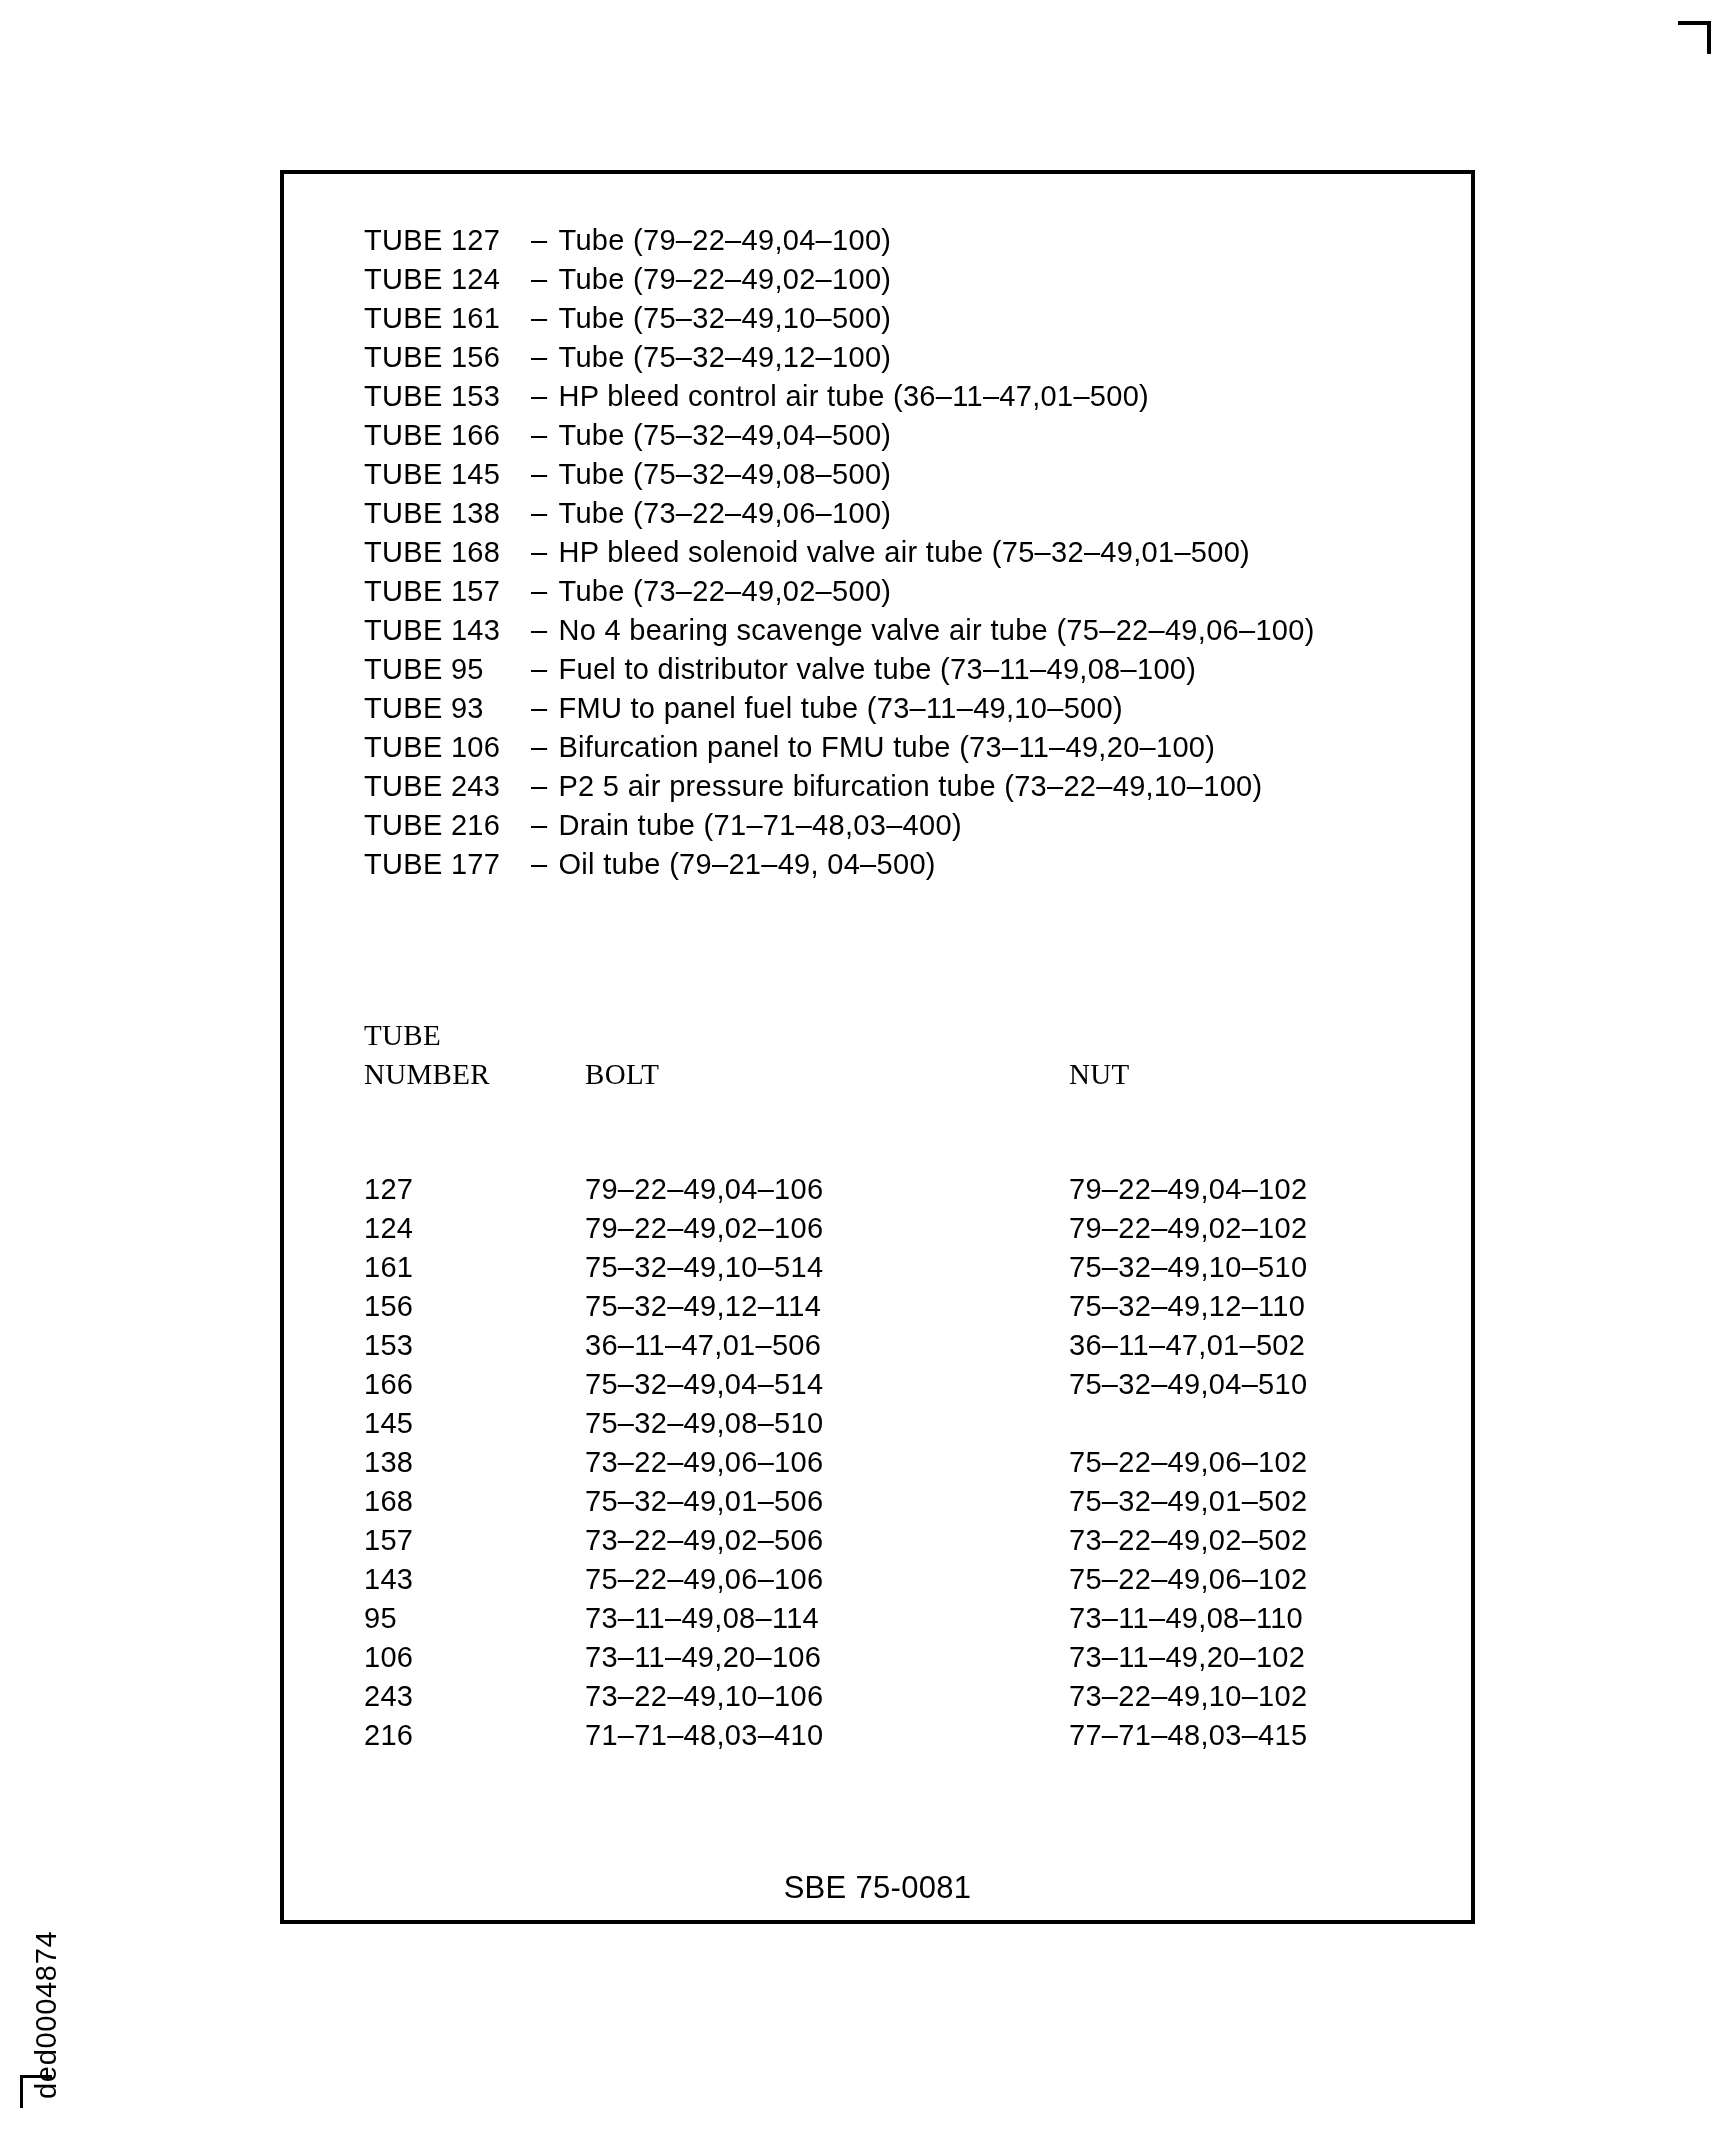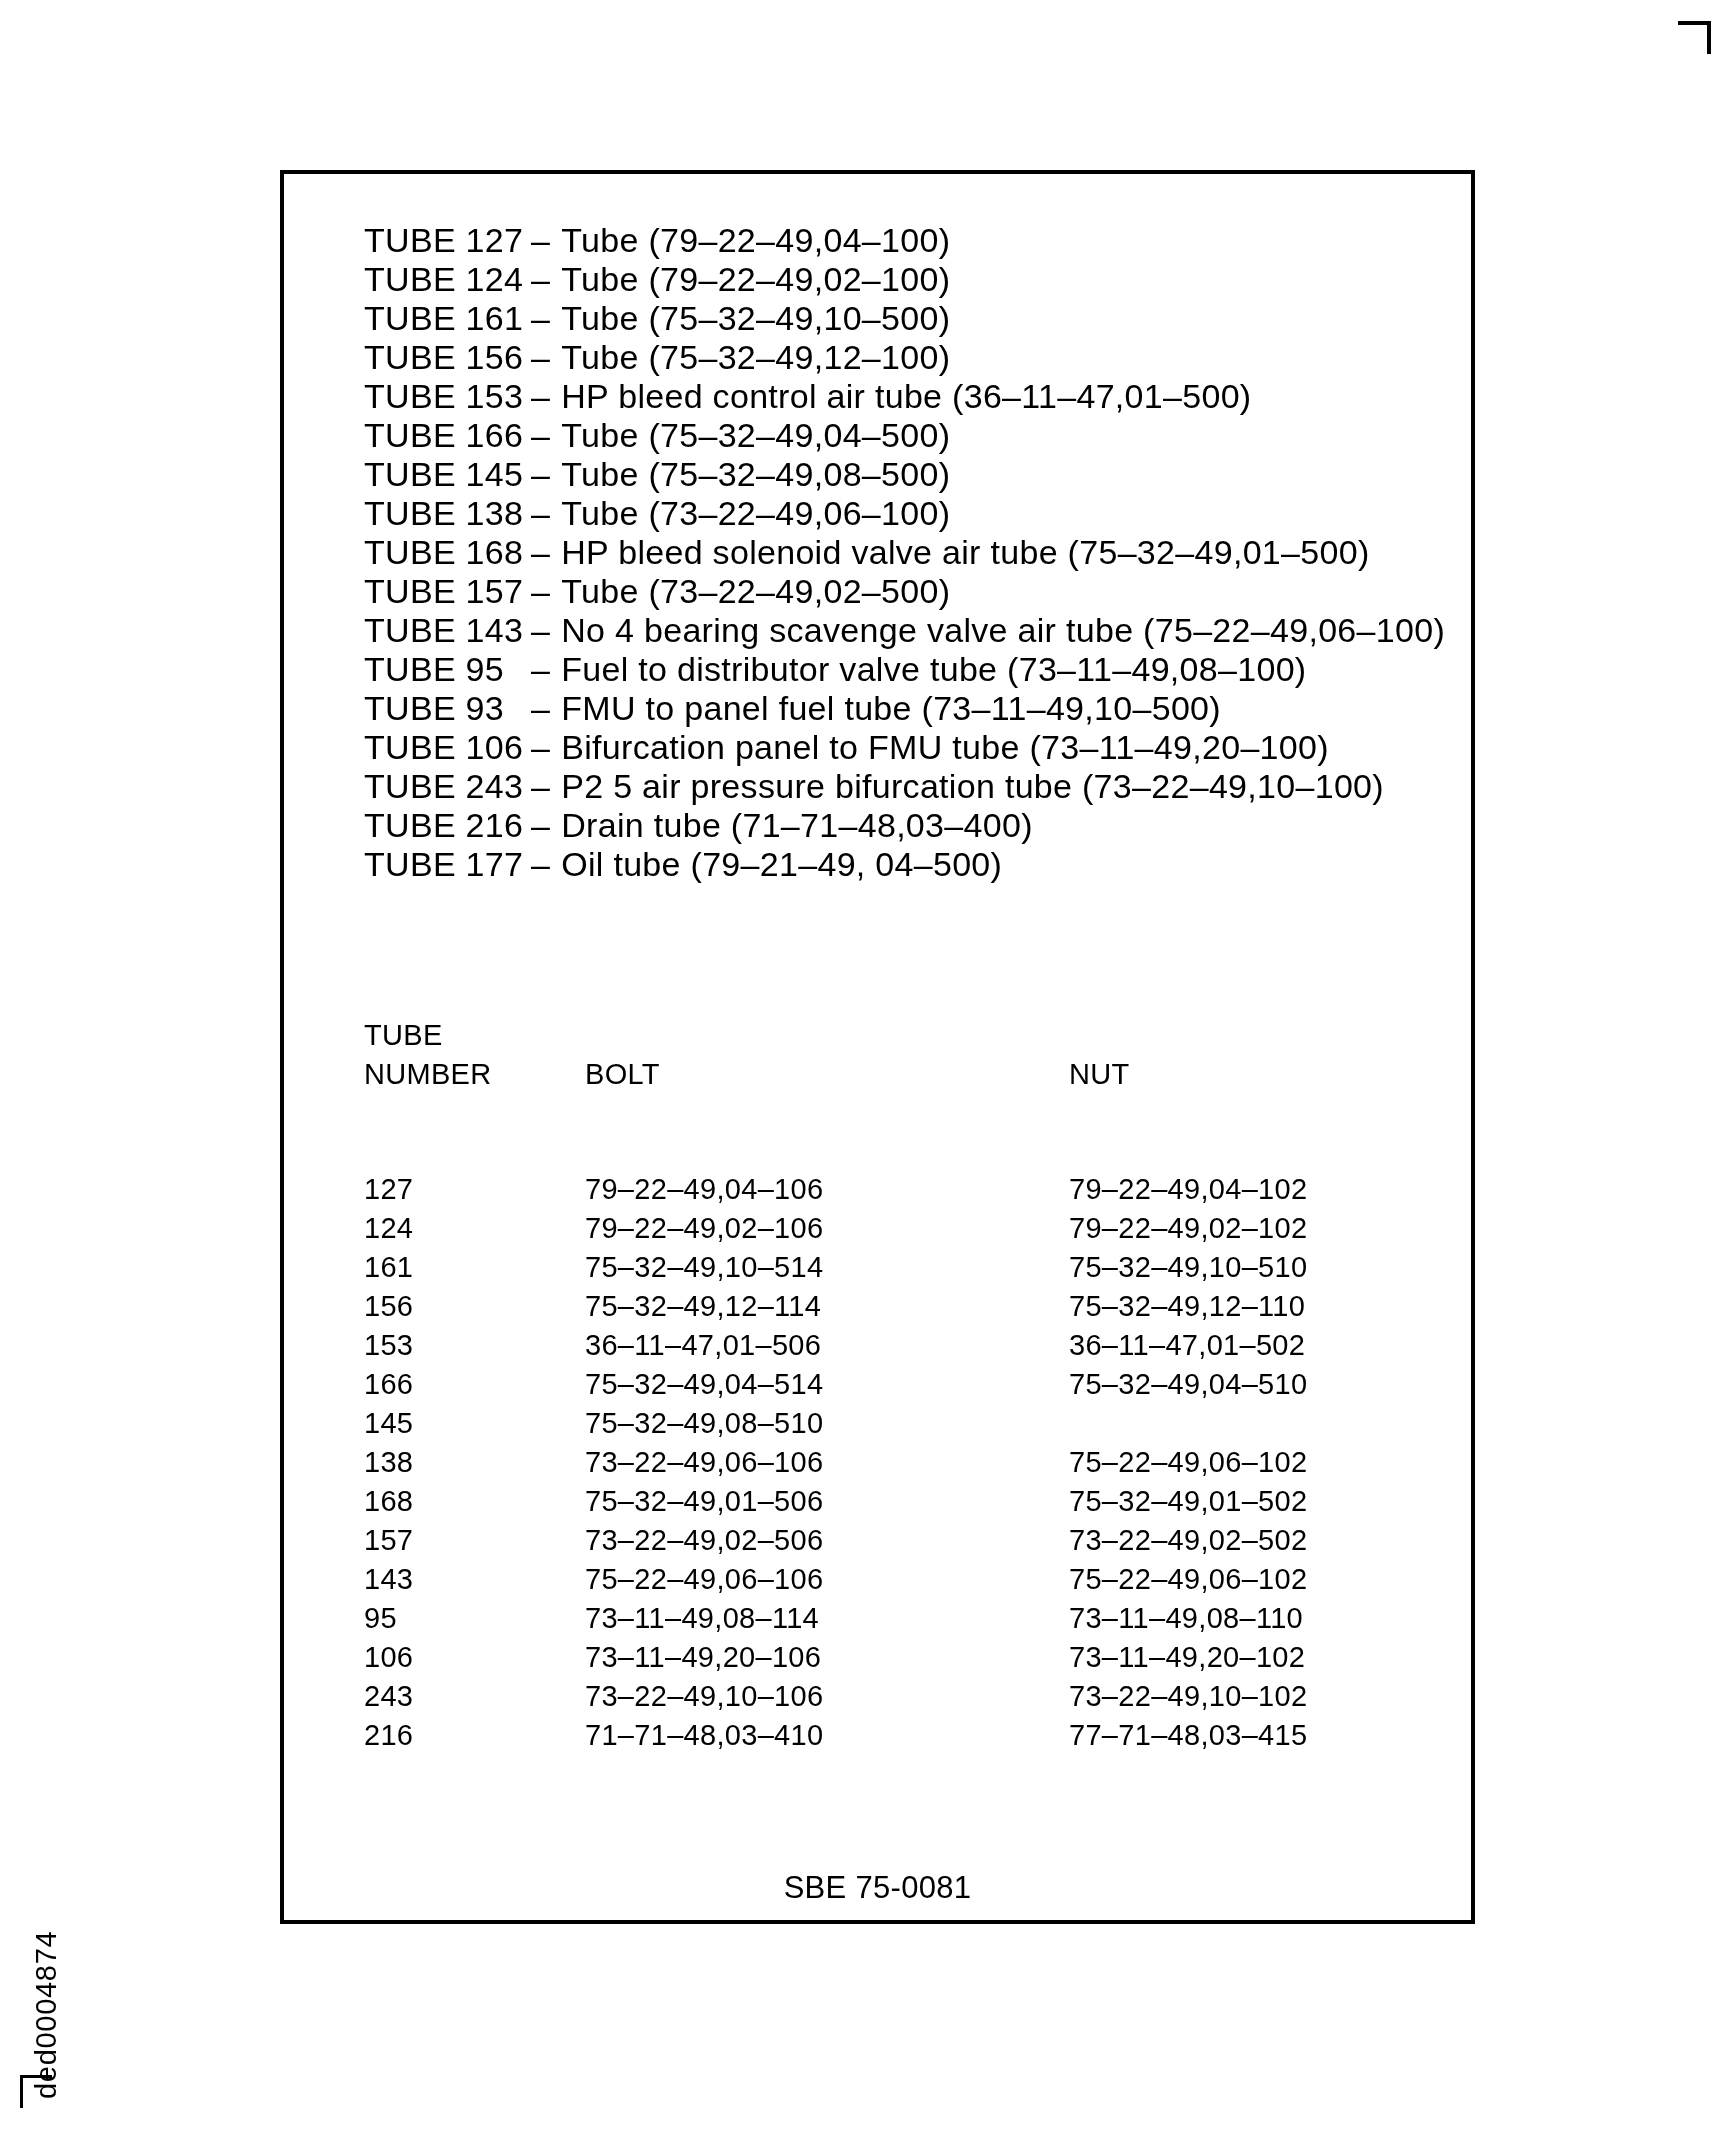--- a/index.html
+++ b/index.html
@@ -58,21 +58,21 @@
     width: 1195px;
     height: 1754px;
     border: 4.6px solid #000;
     box-sizing: border-box;
   }
 
   .tube-list {
     position: absolute;
     left: 80px;
     top: 47px;
-    font-size: 34px;
+    font-size: 29px;
     letter-spacing: 0.3px;
   }
   .tube-line {
     display: flex;
     height: 39px;
     line-height: 39px;
     white-space: nowrap;
   }
   .tube-line .lbl {
     display: inline-block;
@@ -89,20 +89,21 @@
     left: 80px;
     top: 842px;
     font-size: 29px;
     letter-spacing: 0.3px;
   }
   .pt-header-line {
     height: 39px;
     line-height: 39px;
     display: flex;
     white-space: nowrap;
+    font-family: Liberation Serif, serif;
   }
   .pt-col1 { width: 221px; flex: 0 0 221px; }
   .pt-col2 { width: 484px; flex: 0 0 484px; }
   .pt-col3 { flex: 1 1 auto; }
 
   .pt-rows {
     margin-top: 76px;
   }
   .pt-row {
     display: flex;

